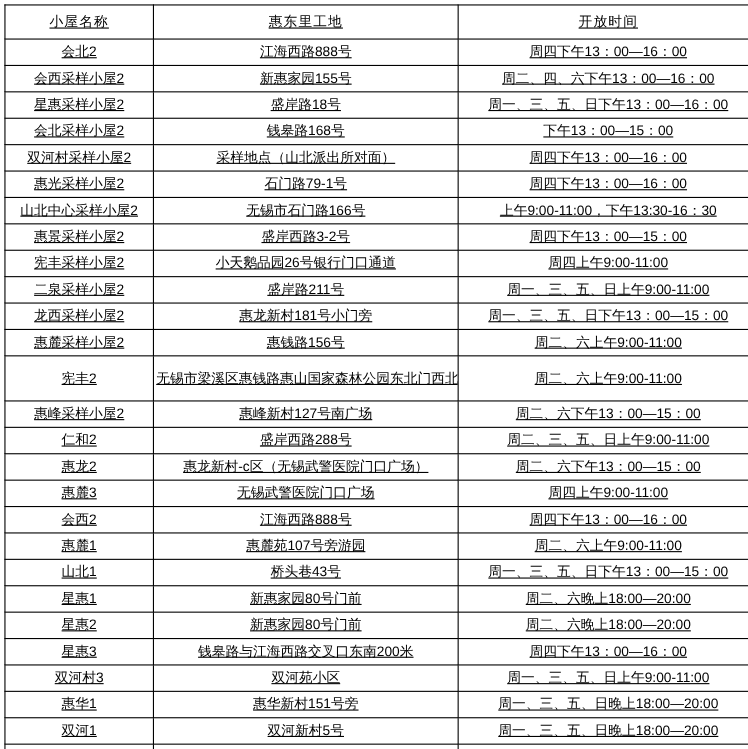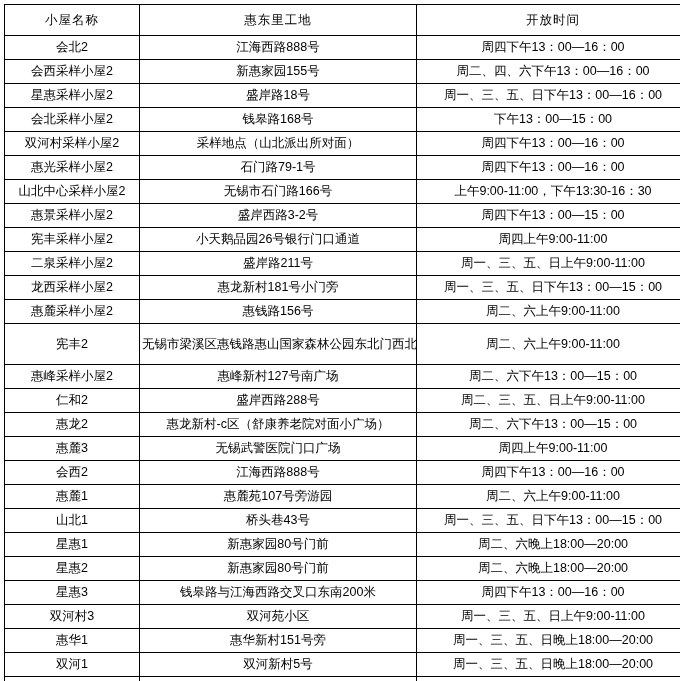--- a/index.html
+++ b/index.html
@@ -11,20 +11,21 @@
     width: 680px;
     height: 681px;
     font-family: "Liberation Sans", "DejaVu Sans", sans-serif;
     color: #000000;
   }
   #sheet {
     width: 680px;
     height: 559px;
     box-sizing: border-box;
     padding: 4px 20px 0 4px;
+    text-decoration: underline;
   }
   table.grid {
     border-collapse: collapse;
     width: 672px;
     table-layout: fixed;
   }
   table.grid td, table.grid th {
     border: 1px solid #000000;
     text-align: center;
     vertical-align: middle;
@@ -135,21 +136,21 @@
           <td class="c1">惠峰新村127号南广场</td>
           <td class="c2">周二、六下午13：00—15：00</td>
         </tr>
         <tr>
           <td class="c0">仁和2</td>
           <td class="c1">盛岸西路288号</td>
           <td class="c2">周二、三、五、日上午9:00-11:00</td>
         </tr>
         <tr>
           <td class="c0">惠龙2</td>
-          <td class="c1">惠龙新村-c区（舒康养老院对面小广场）</td>
+          <td class="c1">惠龙新村-c区（无锡武警医院门口广场）</td>
           <td class="c2">周二、六下午13：00—15：00</td>
         </tr>
         <tr>
           <td class="c0">惠麓3</td>
           <td class="c1">无锡武警医院门口广场</td>
           <td class="c2">周四上午9:00-11:00</td>
         </tr>
         <tr>
           <td class="c0">会西2</td>
           <td class="c1">江海西路888号</td>

